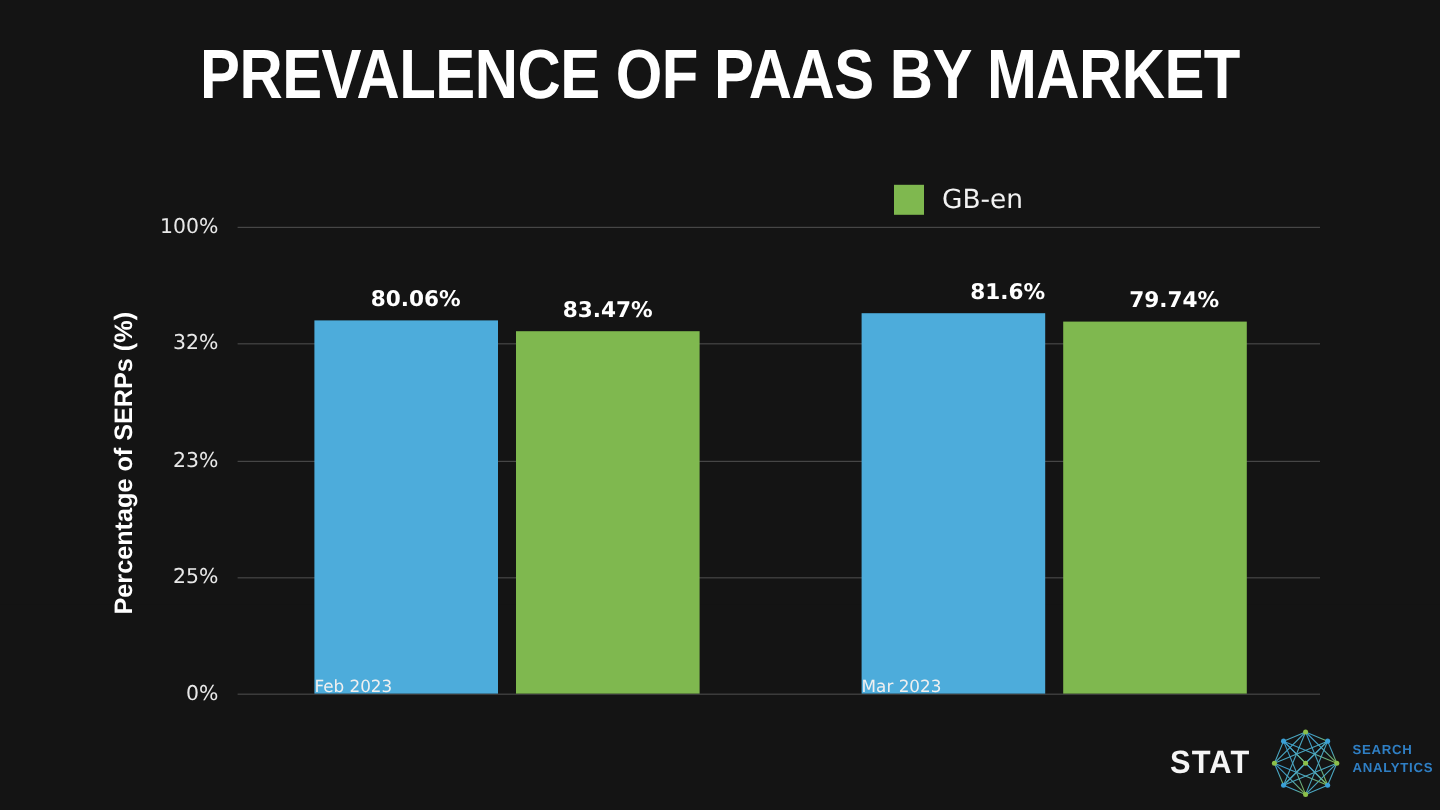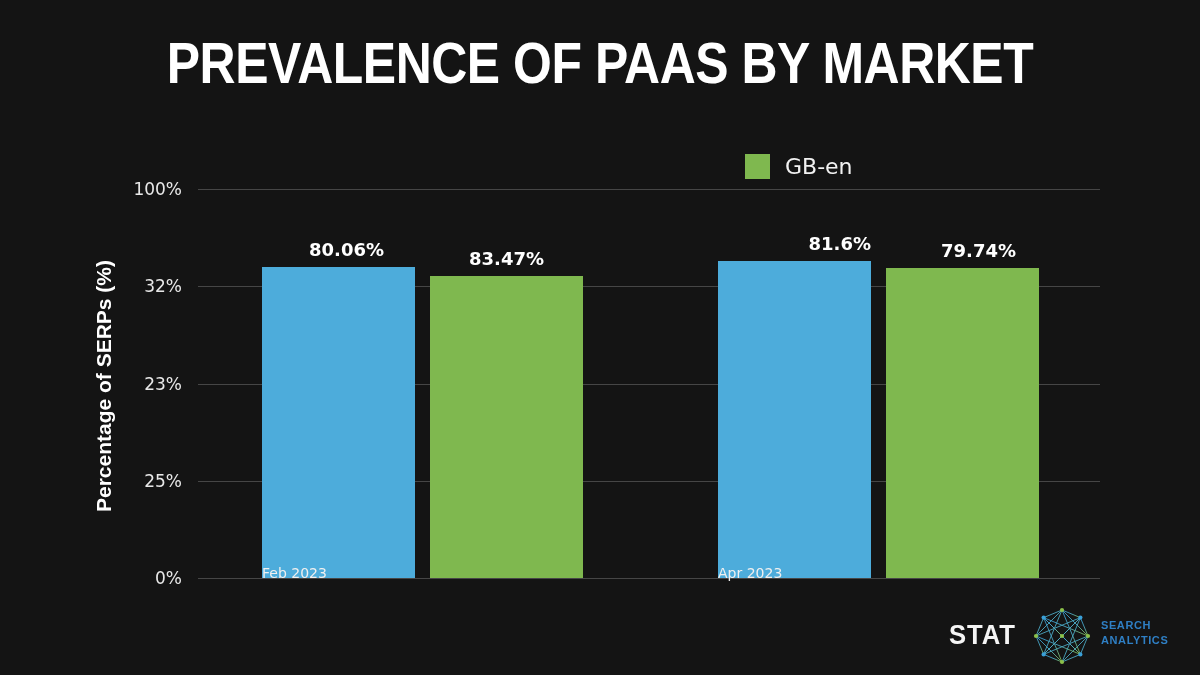--- a/index.html
+++ b/index.html
@@ -143,21 +143,21 @@
     text-align: left;
     font-family: "DejaVu Sans", sans-serif;
     font-size: 14px;
     color: #f0f0f0;
     white-space: nowrap;
   }
 
   
   .logo {
     position: absolute;
-    left: 949px;
+    left: 975px;
     top: 605px;
     width: 215px;
     height: 62px;
   }
   .logo-word {
     position: absolute;
     left: 0;
     top: 15px;
     font-family: "Liberation Sans", sans-serif;
     font-weight: bold;
@@ -223,21 +223,21 @@
       <div class="bar" style="left: 232px; width: 153px; height: 302.058px; background: rgb(127, 184, 79);"></div>
       <div class="bar-value" style="left: 232px; width: 153px; top: 58.9415px;">83.47%</div>
       <div class="bar" style="left: 520px; width: 153px; height: 317.424px; background: rgb(77, 172, 219);"></div>
       <div class="bar-value" style="left: 520px; width: 153px; top: 43.576px; text-align: right;">81.6%</div>
       <div class="bar" style="left: 688px; width: 153px; height: 310.189px; background: rgb(127, 184, 79);"></div>
       <div class="bar-value" style="left: 704px; width: 153px; top: 50.8114px;">79.74%</div>
     </div>
 
   <div id="xticks">
       <div class="xtick" style="left: 262px; width: 321px;">Feb 2023</div>
-      <div class="xtick" style="left: 718px; width: 321px;">Apr 2023</div>
+      <div class="xtick" style="left: 718px; width: 321px;">Mar 2023</div>
     </div>
 
   <div class="logo">
     <div class="logo-word">STAT</div>
     <div class="logo-mark">
       <svg width="62" height="62" viewBox="0 0 62 62" aria-hidden="true">
         <defs>
           <linearGradient id="netgrad" x1="0" y1="0" x2="1" y2="1">
             <stop offset="0%" stop-color="#3aa0d8"></stop>
             <stop offset="55%" stop-color="#4fb0c9"></stop>

